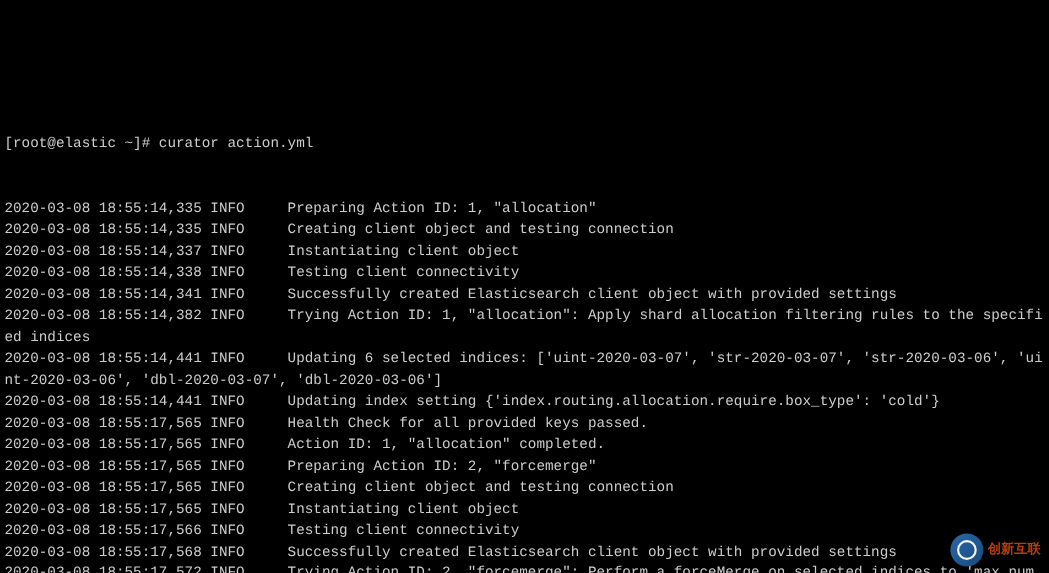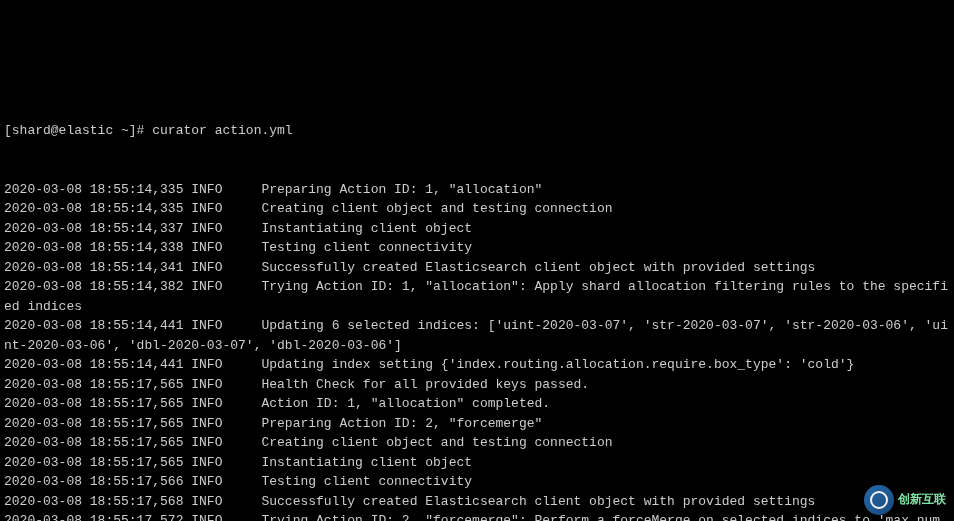--- a/index.html
+++ b/index.html
@@ -46,32 +46,32 @@
       justify-content: center;
     }
     .watermark-icon::before {
       content: "";
       width: 14px;
       height: 14px;
       border: 2px solid #fff;
       border-radius: 50%;
     }
     .watermark-text {
-      color: #86efac;
+      color: #c2410c;
       font-size: 12px;
       font-weight: bold;
     }
   </style>
 </head>
 <body>
 
 
 
 <div class="terminal">
-  <div class="line">[shard@elastic ~]# curator action.yml</div>
+  <div class="line">[root@elastic ~]# curator action.yml</div>
   <div id="log-lines"><div class="line">2020-03-08 18:55:14,335 INFO     Preparing Action ID: 1, "allocation"</div><div class="line">2020-03-08 18:55:14,335 INFO     Creating client object and testing connection</div><div class="line">2020-03-08 18:55:14,337 INFO     Instantiating client object</div><div class="line">2020-03-08 18:55:14,338 INFO     Testing client connectivity</div><div class="line">2020-03-08 18:55:14,341 INFO     Successfully created Elasticsearch client object with provided settings</div><div class="line">2020-03-08 18:55:14,382 INFO     Trying Action ID: 1, "allocation": Apply shard allocation filtering rules to the specified indices</div><div class="line">2020-03-08 18:55:14,441 INFO     Updating 6 selected indices: ['uint-2020-03-07', 'str-2020-03-07', 'str-2020-03-06', 'uint-2020-03-06', 'dbl-2020-03-07', 'dbl-2020-03-06']</div><div class="line">2020-03-08 18:55:14,441 INFO     Updating index setting {'index.routing.allocation.require.box_type': 'cold'}</div><div class="line">2020-03-08 18:55:17,565 INFO     Health Check for all provided keys passed.</div><div class="line">2020-03-08 18:55:17,565 INFO     Action ID: 1, "allocation" completed.</div><div class="line">2020-03-08 18:55:17,565 INFO     Preparing Action ID: 2, "forcemerge"</div><div class="line">2020-03-08 18:55:17,565 INFO     Creating client object and testing connection</div><div class="line">2020-03-08 18:55:17,565 INFO     Instantiating client object</div><div class="line">2020-03-08 18:55:17,566 INFO     Testing client connectivity</div><div class="line">2020-03-08 18:55:17,568 INFO     Successfully created Elasticsearch client object with provided settings</div><div class="line">2020-03-08 18:55:17,572 INFO     Trying Action ID: 2, "forcemerge": Perform a forceMerge on selected indices to 'max_num_segments' per shard</div></div>
 </div>
 
 <div class="watermark">
   <div class="watermark-icon"></div>
   <span class="watermark-text">创新互联</span>
 </div>
 
 
 

